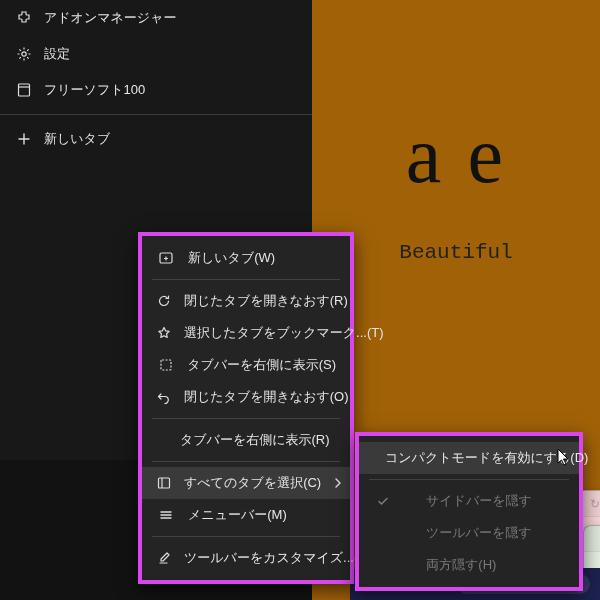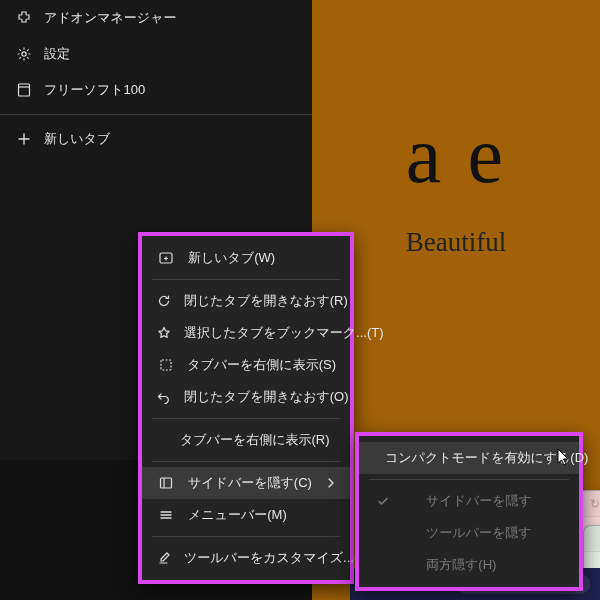--- a/index.html
+++ b/index.html
@@ -14,24 +14,24 @@
     display: flex; flex-direction: column; align-items: center;
   }
   .content .big {
     font-family: "Times New Roman", Georgia, serif;
     font-size: 80px;
     color: #111;
     margin-top: 110px;
     letter-spacing: .04em;
   }
   .content .sub {
-    font-family: Liberation Serif, serif;
-    font-size: 27px;
+    font-family: Liberation Mono, monospace;
+    font-size: 21px;
     color: #222;
-    margin-top: 26px;
+    margin-top: 40px;
   }
 
   
   .sidebar {
     position: absolute;
     left: 0; top: 0; width: 312px; height: 460px;
     background: #181818;
   }
   .sidebar-item {
     display: flex; align-items: center;
@@ -220,21 +220,21 @@
     <span class="lbl">タブバーを右側に表示(R)</span>
   </div>
   <div class="menu-sep"></div>
   <div class="menu-item selected">
     <span class="mic">
       <svg width="16" height="16" viewBox="0 0 16 16">
           <rect x="2.5" y="3" width="11" height="10" rx="1" fill="none" stroke="#ddd" stroke-width="1.2"></rect>
           <line x1="6" y1="3" x2="6" y2="13" stroke="#ddd" stroke-width="1.2"></line>
         </svg>
     </span>
-    <span class="lbl">サイドバーを隠す(C)</span>
+    <span class="lbl">すべてのタブを選択(C)</span>
     <span class="arrow">
       <svg width="10" height="10" viewBox="0 0 10 10">
           <path d="M3 1l4 4-4 4" fill="none" stroke="#ddd" stroke-width="1.4" stroke-linecap="round" stroke-linejoin="round"></path>
         </svg>
     </span>
   </div>
   <div class="menu-item">
     <span class="mic">
       <svg width="16" height="16" viewBox="0 0 16 16">
           <path d="M3 5h10M3 8h10M3 11h10" stroke="#ddd" stroke-width="1.4" stroke-linecap="round"></path>

